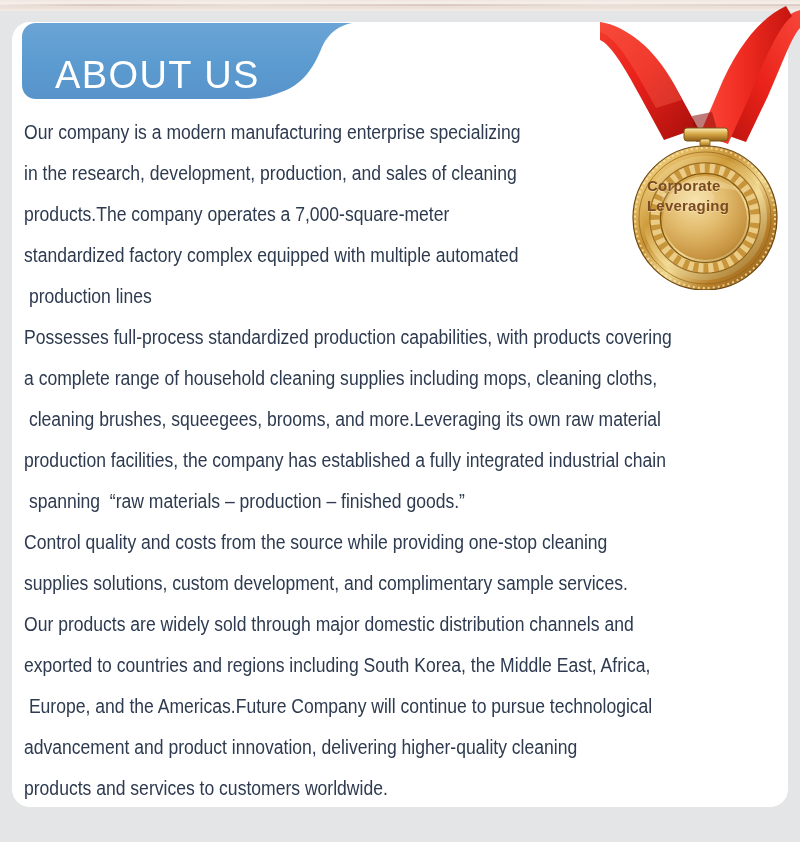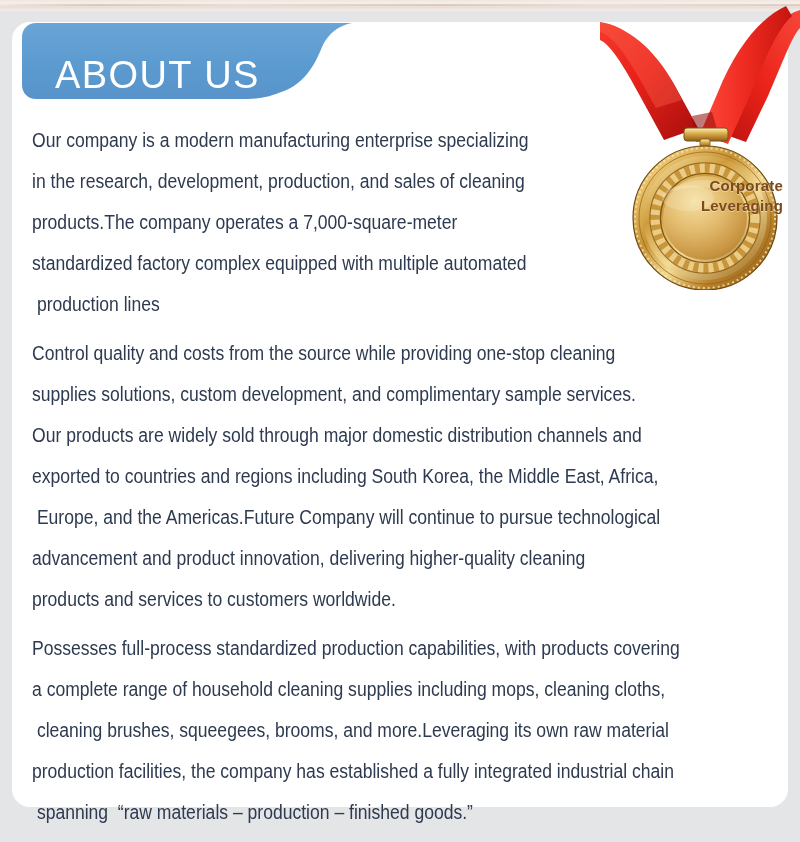--- a/index.html
+++ b/index.html
@@ -87,21 +87,21 @@
     height: 290px;
     z-index: 8;
   }
   #medal-group svg { display: block; }
 
   #medal-caption {
     position: absolute;
     left: 647px;
     top: 176px;
     width: 136px;
-    text-align: right;
+    text-align: left;
     font-size: 15px;
     font-weight: bold;
     line-height: 1.32;
     color: #7a4a22;
     letter-spacing: 0.2px;
     z-index: 9;
     text-shadow: 0 1px 0 rgba(255,236,190,0.55);
   }
 
   
@@ -109,21 +109,21 @@
     position: absolute;
     left: 24px;
     top: 112px;
     width: 756px;
     z-index: 4;
     color: #2d3a4f;
     font-size: 19.5px;
     line-height: 41px;
     font-stretch: condensed;
   }
-  #about-body .para { margin: 8px; }
+  #about-body .para { margin: 0; }
   #about-body .para span.line {
     display: block;
     white-space: pre;
     transform: scaleX(0.90);
     transform-origin: left center;
   }
 </style>
 </head>
 <body>
 
@@ -231,28 +231,28 @@
 
 <div id="about-body">
   <p class="para">
     <span class="line">Our company is a modern manufacturing enterprise specializing</span>
     <span class="line">in the research, development, production, and sales of cleaning</span>
     <span class="line">products.The company operates a 7,000-square-meter</span>
     <span class="line">standardized factory complex equipped with multiple automated</span>
     <span class="line"> production lines</span>
   </p>
   <p class="para">
+    <span class="line">Possesses full-process standardized production capabilities, with products covering</span>
+    <span class="line">a complete range of household cleaning supplies including mops, cleaning cloths,</span>
+    <span class="line"> cleaning brushes, squeegees, brooms, and more.Leveraging its own raw material</span>
+    <span class="line">production facilities, the company has established a fully integrated industrial chain</span>
+    <span class="line"> spanning  “raw materials – production – finished goods.”</span>
+  </p>
+  <p class="para">
     <span class="line">Control quality and costs from the source while providing one-stop cleaning</span>
     <span class="line">supplies solutions, custom development, and complimentary sample services.</span>
     <span class="line">Our products are widely sold through major domestic distribution channels and</span>
     <span class="line">exported to countries and regions including South Korea, the Middle East, Africa,</span>
     <span class="line"> Europe, and the Americas.Future Company will continue to pursue technological</span>
     <span class="line">advancement and product innovation, delivering higher-quality cleaning</span>
     <span class="line">products and services to customers worldwide.</span>
   </p>
-  <p class="para">
-    <span class="line">Possesses full-process standardized production capabilities, with products covering</span>
-    <span class="line">a complete range of household cleaning supplies including mops, cleaning cloths,</span>
-    <span class="line"> cleaning brushes, squeegees, brooms, and more.Leveraging its own raw material</span>
-    <span class="line">production facilities, the company has established a fully integrated industrial chain</span>
-    <span class="line"> spanning  “raw materials – production – finished goods.”</span>
-  </p>
 </div>
 
 </body></html>

